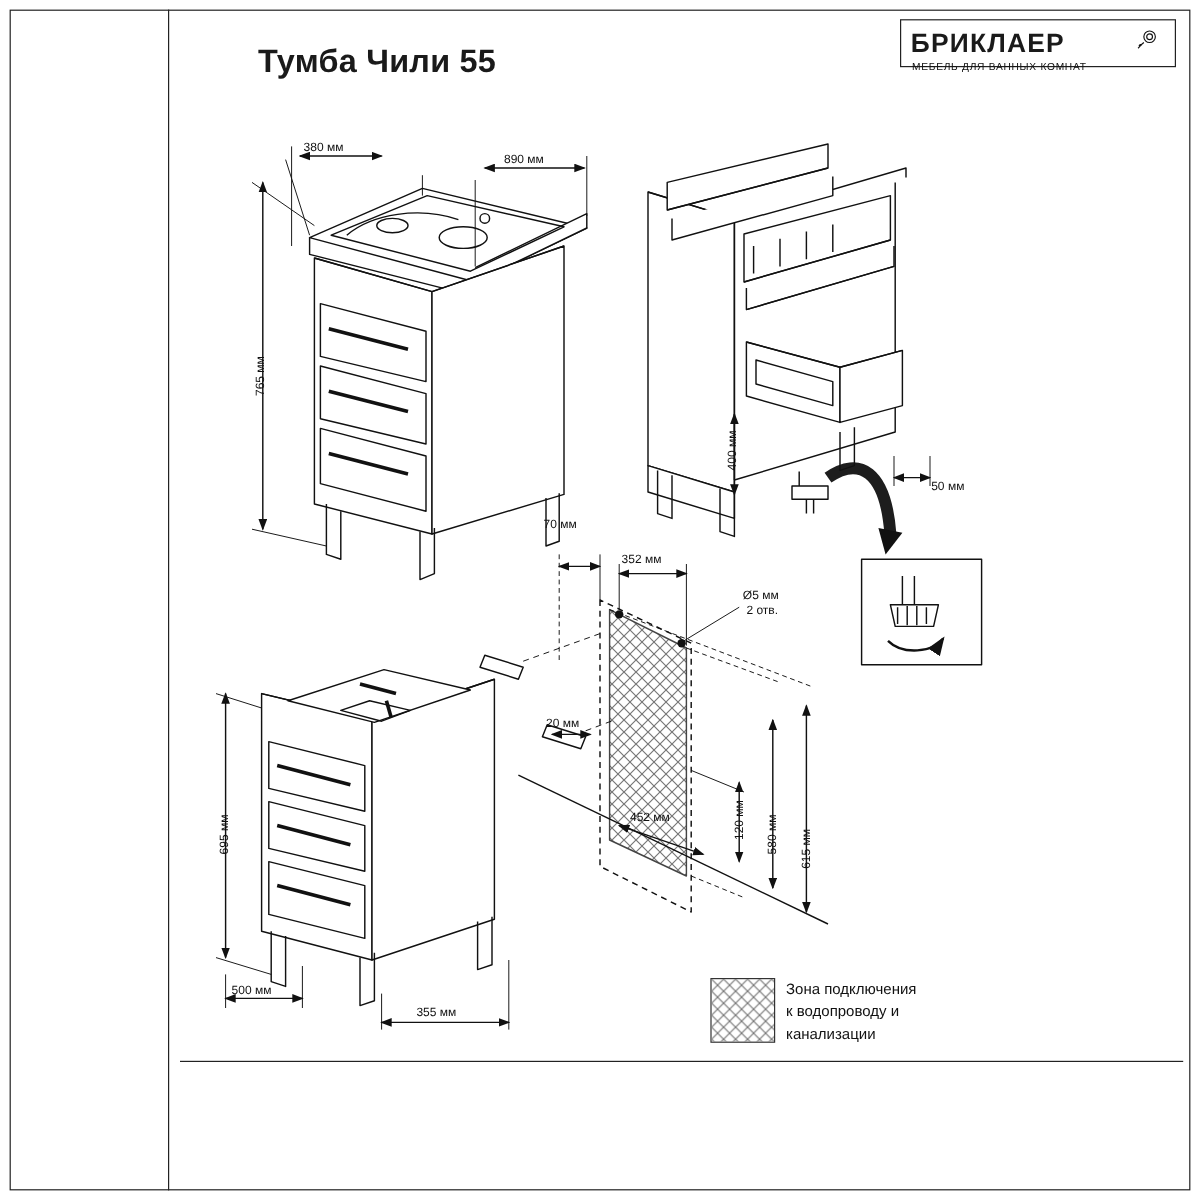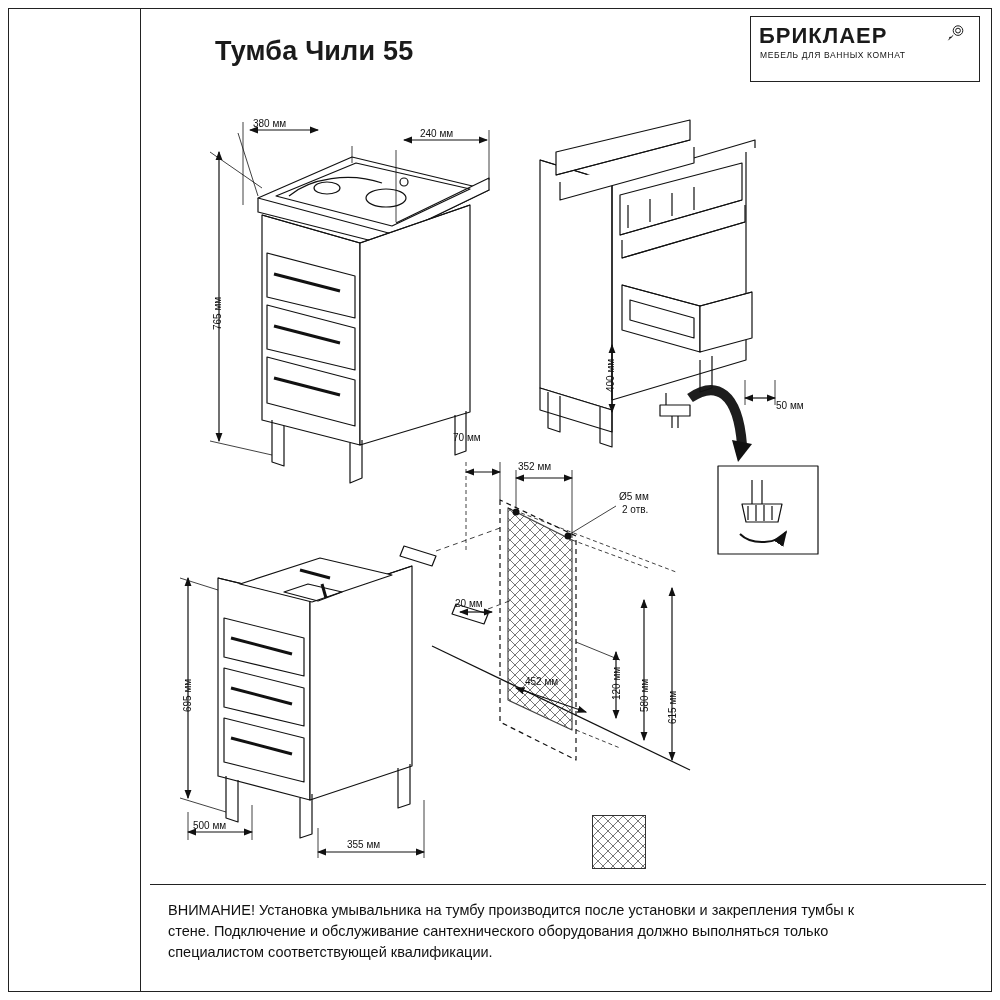--- a/index.html
+++ b/index.html
@@ -2,21 +2,21 @@
 <html><head>
 <meta charset="utf-8">
 <style>
   html,body{margin:0;padding:0;background:#ffffff;}
   body{width:1000px;height:1000px;font-family:"Liberation Sans",sans-serif;color:#1a1a1a;}
   .sheet{position:relative;width:1000px;height:1000px;box-sizing:border-box;}
   .frame{position:absolute;left:8px;top:8px;width:984px;height:984px;border:1px solid #222;box-sizing:border-box;}
   .vline{position:absolute;left:140px;top:8px;width:1px;height:984px;background:#222;}
   .title{position:absolute;left:215px;top:36px;font-size:27px;font-weight:bold;letter-spacing:.2px;}
   
-  .brandbox{position:absolute;right:20px;top:16px;width:230px;height:66px;border:1px solid #222;box-sizing:border-box;background:#fff;}
+  .brandbox{position:absolute;right:20px;top:16px;width:230px;height:40px;border:1px solid #222;box-sizing:border-box;background:#fff;}
   .brandname{position:absolute;left:8px;top:6px;font-size:22px;font-weight:bold;letter-spacing:1px;}
   .brandsub{position:absolute;left:9px;top:33px;font-size:8.5px;letter-spacing:.6px;color:#111;}
   .brandmark{position:absolute;right:12px;top:9px;width:22px;height:16px;}
   
   .lbl{position:absolute;font-size:10px;color:#111;white-space:nowrap;}
   .lblv{position:absolute;font-size:10px;color:#111;white-space:nowrap;transform-origin:0 0;transform:rotate(-90deg);}
   svg{position:absolute;left:0;top:0;overflow:visible;}
   .warn{position:absolute;left:168px;top:900px;width:690px;font-size:14.5px;line-height:1.45;color:#111;}
   .legend-t{position:absolute;left:655px;top:815px;font-size:12.5px;line-height:1.5;color:#111;}
   .legendbox{position:absolute;left:592px;top:815px;width:52px;height:52px;border:1px solid #333;}
@@ -206,21 +206,21 @@
       <path d="M576,642 L620,660" stroke-width="0.8"></path>
       <path d="M576,730 L620,748" stroke-width="0.8" stroke-dasharray="4 3"></path>
       <path d="M644,600 L644,740" marker-start="url(#arS)" marker-end="url(#ar)"></path>
       <path d="M572,540 L648,568" stroke-width="0.8" stroke-dasharray="4 3"></path>
       <path d="M672,588 L672,760" marker-start="url(#arS)" marker-end="url(#ar)"></path>
       <path d="M508,508 L676,572" stroke-width="0.8" stroke-dasharray="4 3"></path>
     </g>
   </svg>
 
   <div class="lbl" style="left:253px;top:118px;">380 мм</div>
-  <div class="lbl" style="left:420px;top:128px;">240 мм</div>
+  <div class="lbl" style="left:420px;top:128px;">890 мм</div>
   <div class="lblv" style="left:212px;top:330px;">765 мм</div>
   <div class="lblv" style="left:605px;top:392px;">400 мм</div>
   <div class="lbl" style="left:776px;top:400px;">50 мм</div>
 
   <div class="lblv" style="left:182px;top:712px;">695 мм</div>
   <div class="lbl" style="left:193px;top:820px;">500 мм</div>
   <div class="lbl" style="left:347px;top:839px;">355 мм</div>
 
   <div class="lbl" style="left:453px;top:432px;">70 мм</div>
   <div class="lbl" style="left:518px;top:461px;">352 мм</div>
@@ -230,16 +230,20 @@
   <div class="lbl" style="left:525px;top:676px;">452 мм</div>
   <div class="lblv" style="left:611px;top:700px;">120 мм</div>
   <div class="lblv" style="left:639px;top:712px;">580 мм</div>
   <div class="lblv" style="left:667px;top:724px;">615 мм</div>
 
   <div class="legendbox">
     <svg width="52" height="52" viewBox="0 0 52 52" style="position:absolute;left:0;top:0;">
       <rect x="0" y="0" width="52" height="52" fill="url(#hatch)"></rect>
     </svg>
   </div>
+  <div class="legend-t">
+    <div>Зона подключения</div>
+    <div>к водопроводу и</div>
+    <div>канализации</div>
+  </div>
 
   <div class="divider"></div>
-  <div class="warn">ВНИМАНИЕ! Установка умывальника на тумбу производится после установки и закрепления тумбы к стене. Подключение и обслуживание сантехнического оборудования должно выполняться только специалистом соответствующей квалификации.</div>
 </div>
 
 </body></html>

